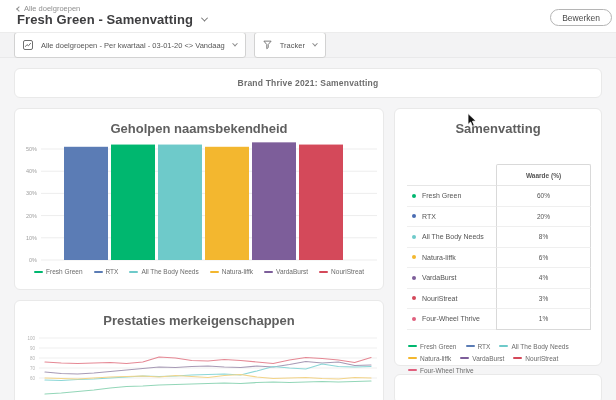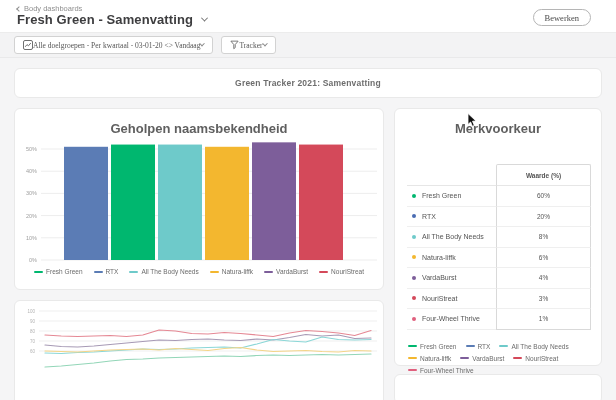--- a/index.html
+++ b/index.html
@@ -12,29 +12,29 @@
   
   .topbar { position:relative; height:33px; background:#fff; border-bottom:1px solid #ececec; }
   .breadcrumb { position:absolute; top:4px; left:17px; display:flex; align-items:center; gap:3px;
     font-size:7.5px; color:#8f8f8f; cursor:pointer; }
   .bc-chev { width:4px; height:4px; border-left:1px solid #8f8f8f; border-bottom:1px solid #8f8f8f;
     transform:rotate(45deg); margin-top:1px; }
   .title-row { position:absolute; top:12px; left:17px; display:flex; align-items:center; gap:9px; }
   .title-row h1 { margin:0; font-size:13px; font-weight:700; color:#3d3d3f; letter-spacing:.1px; }
   .chev { width:5px; height:5px; border-right:1.3px solid #6f6f6f; border-bottom:1.3px solid #6f6f6f;
     transform:rotate(45deg) translate(-1px,-1px); }
-  .edit-btn { position:absolute; top:9px; right:25px; height:17px; padding:0 11px;
+  .edit-btn { position:absolute; top:9px; right:4px; height:17px; padding:0 11px;
     border:1px solid #b5b5b5; border-radius:9px; background:#fff; font-size:8.5px; color:#4a4a4a;
-    font-family:Liberation Serif, serif; display:flex; align-items:center; cursor:pointer; }
+    font-family:Liberation Sans, sans-serif; display:flex; align-items:center; cursor:pointer; }
   
   .filterbar { height:25px; padding:3px 14px; display:flex; align-items:center; gap:8px;
     background:#f3f3f4; border-bottom:1px solid #e9e9ea; }
-  .pill { height:18px; display:flex; align-items:center; gap:0; background:#fff;
-    border:1px solid #d2d2d2; border-radius:3px; padding:4px 8px; font-size:7.5px; color:#565656;
-    font-family:Liberation Serif, serif; cursor:pointer; white-space:nowrap; }
+  .pill { height:18px; display:flex; align-items:center; gap:8px; background:#fff;
+    border:1px solid #d2d2d2; border-radius:3px; padding:12px 8px; font-size:7.5px; color:#565656;
+    font-family:Liberation Sans, sans-serif; cursor:pointer; white-space:nowrap; }
   .pill .chev { width:4px; height:4px; border-color:#8a8a8a; border-width:1px; }
   
   .content { padding:0 14px; }
   .meta-row { display:flex; justify-content:flex-end; align-items:center; gap:9px;
     margin-top:6px; height:14px; font-size:7.5px; color:#8b8b8b; }
   .kebab { display:flex; flex-direction:column; gap:1.5px; padding:1px 3px; cursor:pointer; }
   .kebab i { width:2px; height:2px; border-radius:50%; background:#8a8a8a; }
   .card { background:#fff; border:1px solid #e9e9e9; border-radius:6px; }
   .banner { margin-top:10px; height:30px; display:flex; align-items:center; justify-content:center; }
   .banner h2 { margin:0; font-size:8.5px; font-weight:700; color:#6d6d6d; letter-spacing:.2px; }
@@ -70,21 +70,21 @@
   .pt-value.last { border-bottom:1px solid #d9d9d9; }
   
   .cursor { position:absolute; left:467px; top:113px; pointer-events:none; }
 </style>
 </head>
 <body>
 
 <header class="topbar">
   <div class="breadcrumb">
     <span class="bc-chev"></span>
-    <span>Body dashboards</span>
+    <span>Alle doelgroepen</span>
   </div>
   <div class="title-row">
     <h1>Fresh Green - Samenvatting</h1>
     <span class="chev"></span>
   </div>
   <button class="edit-btn">Bewerken</button>
 </header>
 
 <div class="filterbar">
   <button class="pill">
@@ -100,21 +100,21 @@
       <path d="M1 1.2 h8 l-3.2 3.8 v3.4 l-1.6 1.2 V5 Z" fill="none" stroke="#6f6f6f" stroke-width="1"></path>
     </svg>
     <span>Tracker</span>
     <span class="chev"></span>
   </button>
 </div>
 
 <main class="content">
 
   <section class="card banner">
-    <h2>Green Tracker 2021: Samenvatting</h2>
+    <h2>Brand Thrive 2021: Samenvatting</h2>
   </section>
 
   <div class="grid">
     <div class="col-left">
       <section class="card chart-card" id="awareness-card">
         <h3>Geholpen naamsbekendheid</h3>
         <svg id="awareness-svg" width="370" height="126" viewBox="0 0 370 126">
             <line x1="26" x2="362" y1="121" y2="121" stroke="#ededed" stroke-width="1"></line>
             <text x="22" y="123" text-anchor="end" font-size="5.5" fill="#9e9e9e">0%</text>
             <line x1="26" x2="362" y1="98.8" y2="98.8" stroke="#ededed" stroke-width="1"></line>
@@ -156,20 +156,21 @@
               <span>VardaBurst</span>
             </div>
             <div class="legend-item">
               <span class="swatch" style="background: rgb(212, 73, 90);"></span>
               <span>NouriStreat</span>
             </div>
           </div>
       </section>
 
       <section class="card chart-card" id="attributes-card">
+        <h3>Prestaties merkeigenschappen</h3>
         <svg id="attributes-svg" width="370" height="122" viewBox="0 0 370 122">
             <line x1="24" x2="362" y1="7" y2="7" stroke="#efefef" stroke-width="1"></line>
             <text x="20" y="8.7" text-anchor="end" font-size="4.5" fill="#b3b3b3">100</text>
             <line x1="24" x2="362" y1="17" y2="17" stroke="#efefef" stroke-width="1"></line>
             <text x="20" y="18.7" text-anchor="end" font-size="4.5" fill="#b3b3b3">90</text>
             <line x1="24" x2="362" y1="27" y2="27" stroke="#efefef" stroke-width="1"></line>
             <text x="20" y="28.7" text-anchor="end" font-size="4.5" fill="#b3b3b3">80</text>
             <line x1="24" x2="362" y1="37" y2="37" stroke="#efefef" stroke-width="1"></line>
             <text x="20" y="38.7" text-anchor="end" font-size="4.5" fill="#b3b3b3">70</text>
             <line x1="24" x2="362" y1="47" y2="47" stroke="#efefef" stroke-width="1"></line>
@@ -178,21 +179,21 @@
             <polyline points="30.0,41.0 46.3,42.5 62.6,43.0 78.9,42.0 95.2,40.5 111.5,39.0 127.8,37.5 144.1,36.0 160.4,36.5 176.7,35.5 193.0,35.0 209.3,36.0 225.6,36.5 241.9,35.0 258.2,36.0 274.5,33.5 290.8,30.5 307.1,32.0 323.4,31.0 339.7,34.5 356.0,34.0" fill="none" stroke="#a79ab5" stroke-width="1.2" stroke-linejoin="round" stroke-linecap="round"></polyline>
             <polyline points="30.0,49.0 46.3,49.5 62.6,48.5 78.9,48.0 95.2,47.0 111.5,46.0 127.8,45.0 144.1,45.5 160.4,45.0 176.7,44.0 193.0,43.5 209.3,43.0 225.6,44.0 241.9,40.0 258.2,35.5 274.5,37.0 290.8,38.0 307.1,33.0 323.4,35.5 339.7,36.0 356.0,35.5" fill="none" stroke="#8bd7d7" stroke-width="1.2" stroke-linejoin="round" stroke-linecap="round"></polyline>
             <polyline points="30.0,47.0 46.3,47.5 62.6,48.0 78.9,47.0 95.2,46.0 111.5,45.5 127.8,45.0 144.1,46.0 160.4,44.5 176.7,45.5 193.0,46.5 209.3,44.5 225.6,43.5 241.9,46.0 258.2,47.5 274.5,47.0 290.8,46.5 307.1,47.5 323.4,48.0 339.7,46.5 356.0,47.0" fill="none" stroke="#f3d488" stroke-width="1.2" stroke-linejoin="round" stroke-linecap="round"></polyline>
             <polyline points="30.0,63.0 46.3,62.0 62.6,60.5 78.9,59.0 95.2,57.0 111.5,55.5 127.8,55.0 144.1,54.0 160.4,53.5 176.7,53.0 193.0,52.5 209.3,52.0 225.6,52.5 241.9,51.5 258.2,51.0 274.5,51.5 290.8,51.0 307.1,50.5 323.4,51.0 339.7,50.5 356.0,50.0" fill="none" stroke="#93d6b8" stroke-width="1.2" stroke-linejoin="round" stroke-linecap="round"></polyline>
           </svg>
       </section>
     </div>
 
     <div class="col-right">
       <section class="card" id="preference-card">
-        <h3>Merkvoorkeur</h3>
+        <h3>Samenvatting</h3>
         <div class="pref-table" id="preference-table">
             <div class="pt-corner"></div>
             <div class="pt-header">Waarde (%)</div>
             <div class="pt-label">
               <span class="dot" style="background: rgb(0, 183, 111);"></span>
               <span>Fresh Green</span>
             </div>
             <div class="pt-value">60%</div>
             <div class="pt-label">
               <span class="dot" style="background: rgb(74, 108, 179);"></span>

